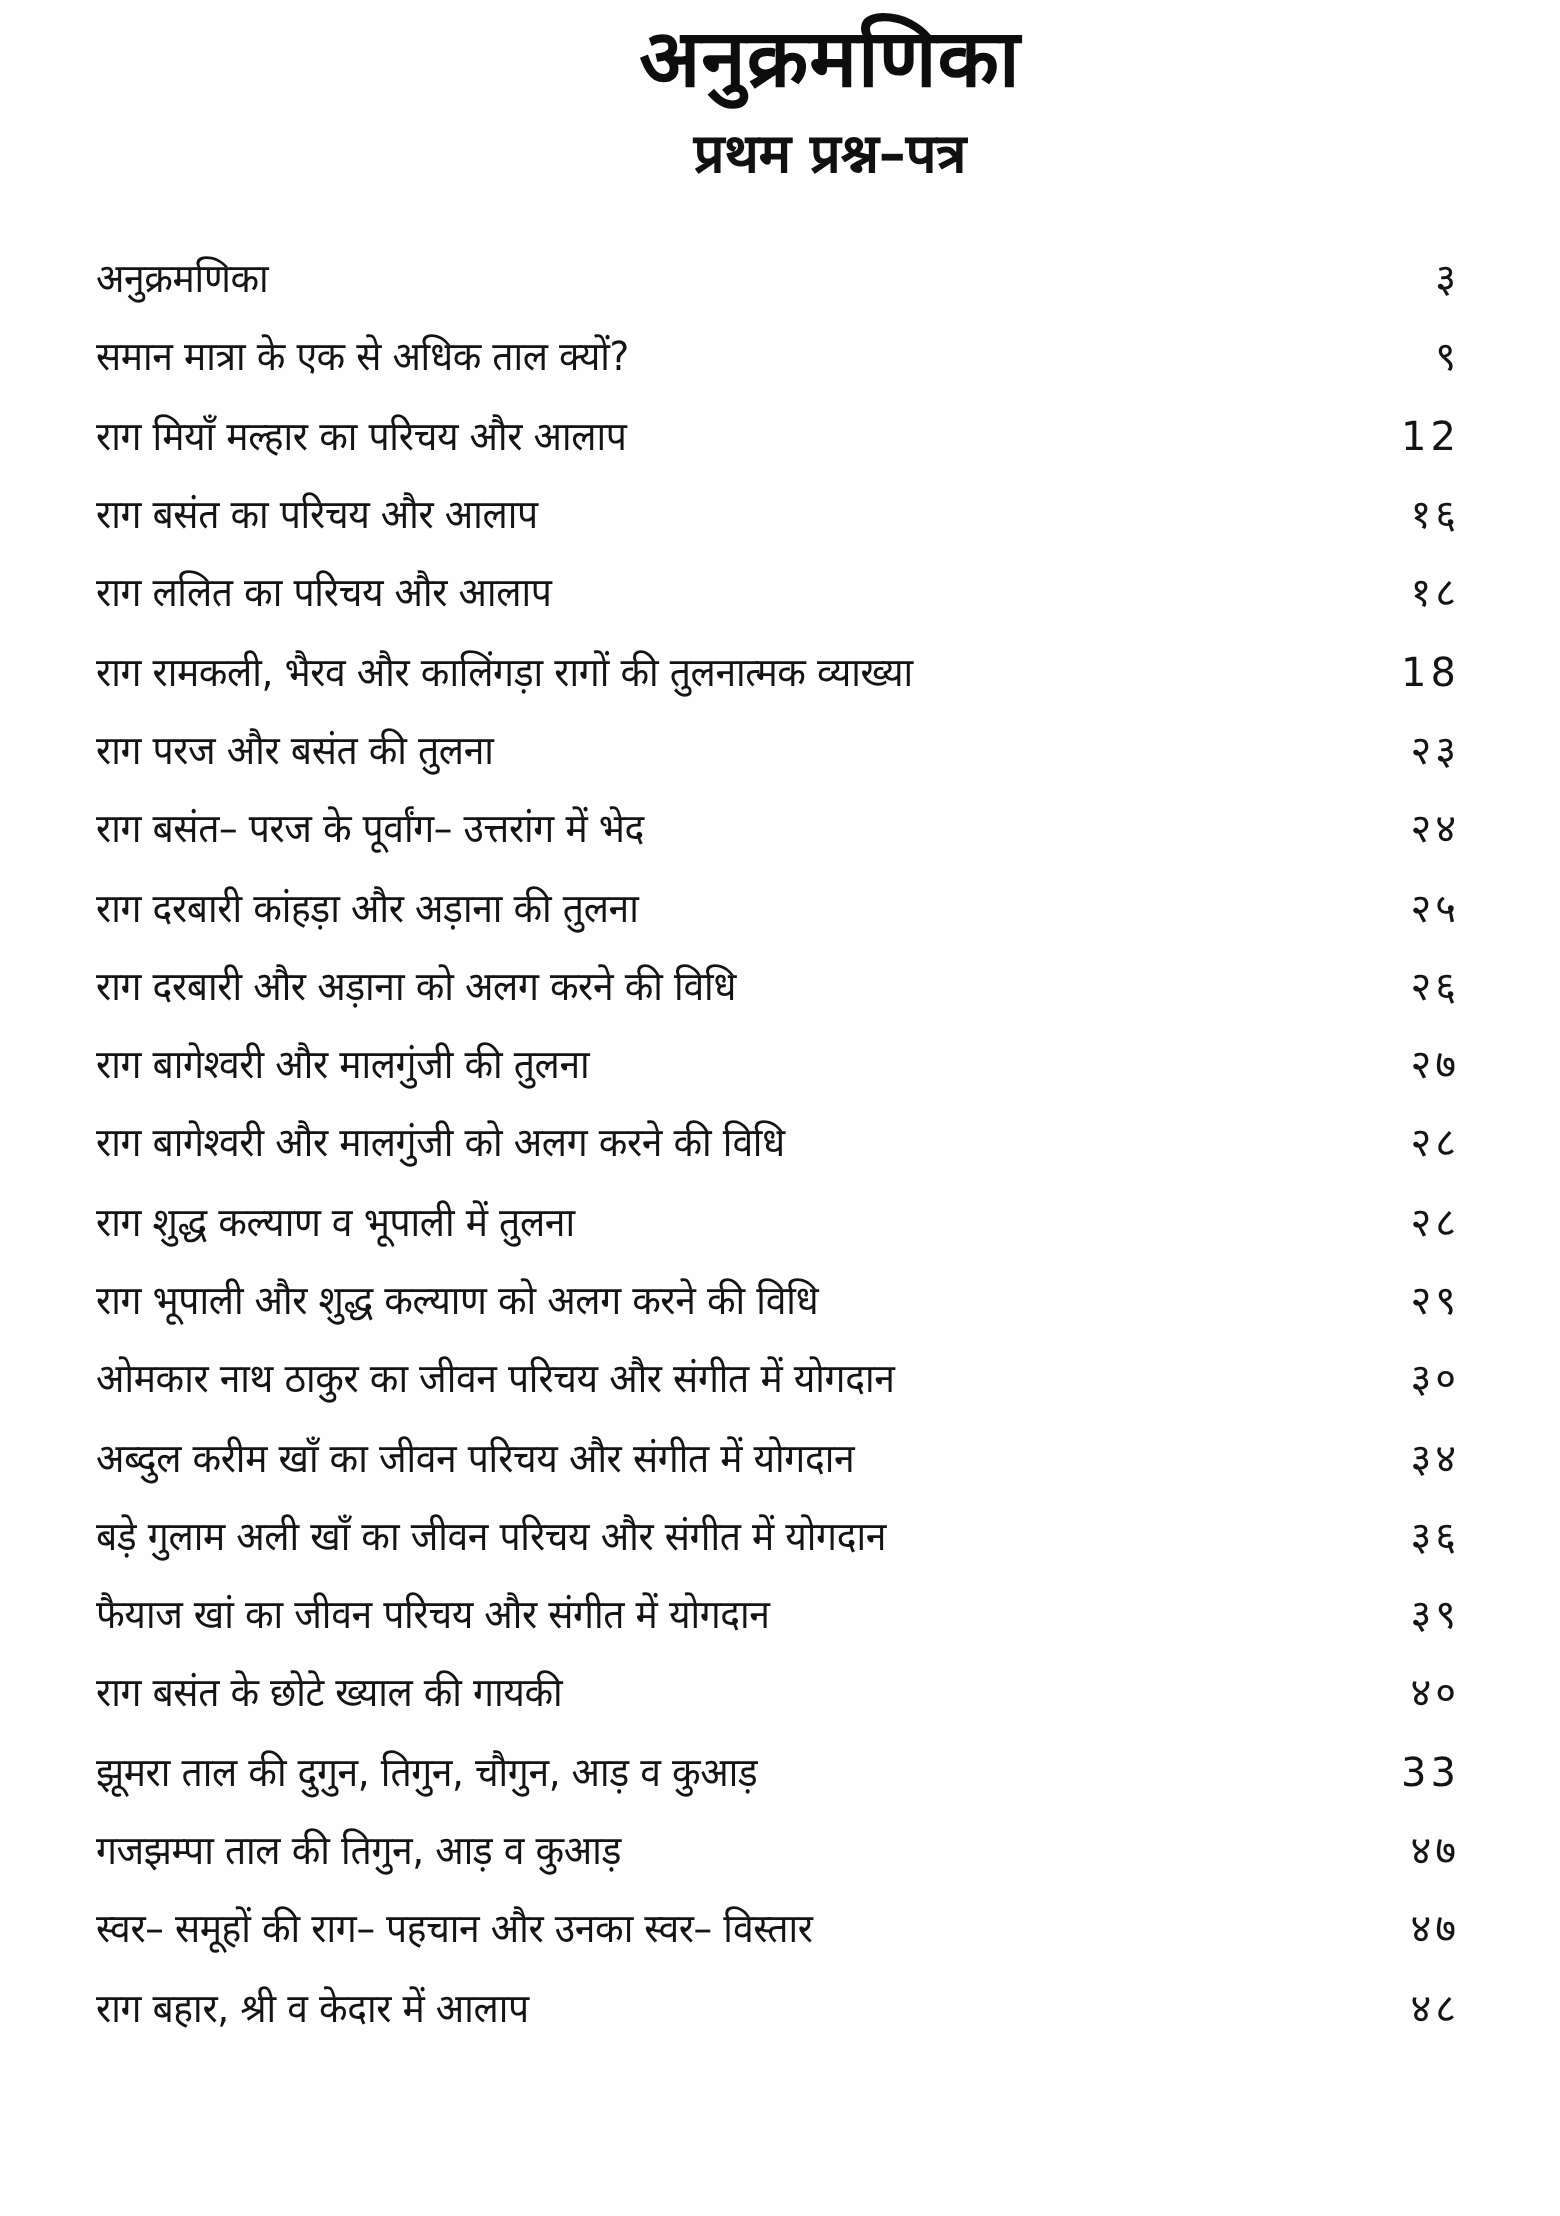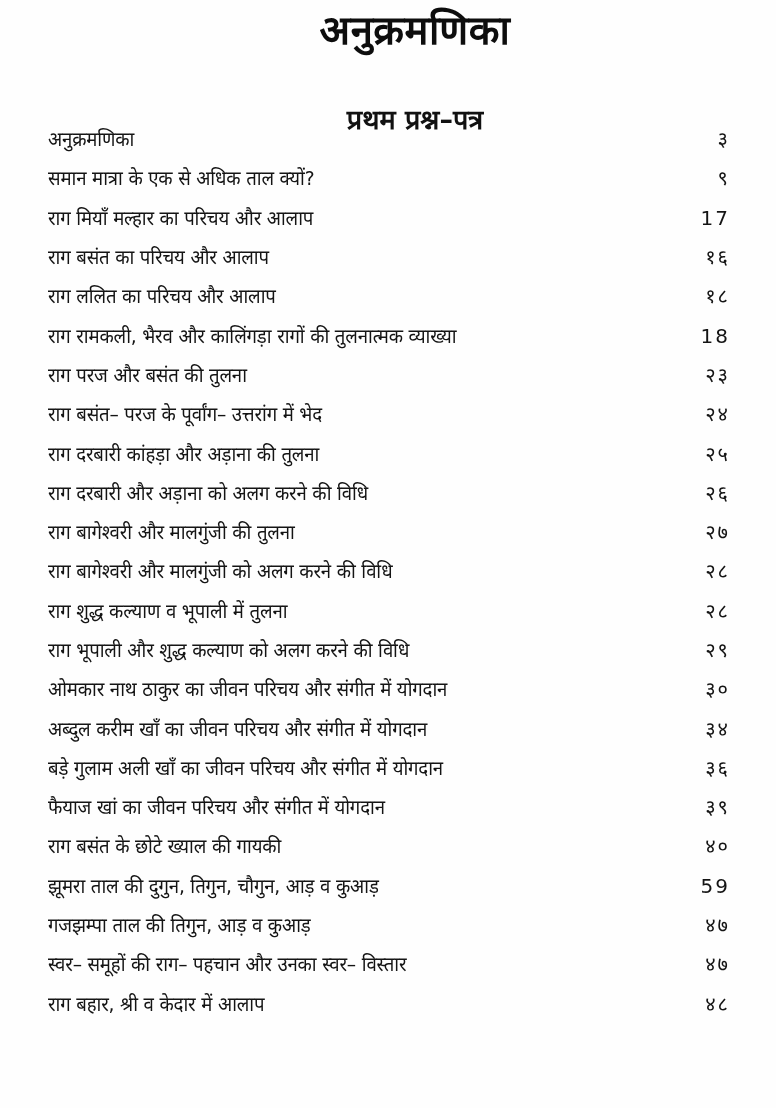--- a/index.html
+++ b/index.html
@@ -37,21 +37,20 @@
     .subtitle {
       position: absolute;
       left: 250px;
       width: 330px;
       top: 58px;
       text-align: center;
       font-size: 27px;
       font-weight: bold;
       line-height: 40px;
       color: #111111;
-      margin-top: 42px;
     }
     .toc {
       position: absolute;
       left: 48px;
       top: 120px;
       width: 690px;
       margin: 0;
       padding: 0;
       list-style: none;
     }
@@ -88,21 +87,21 @@
     <li class="toc-row">
         <span class="toc-title">अनुक्रमणिका</span>
         <span class="toc-page">३</span>
       </li>
     <li class="toc-row">
         <span class="toc-title">समान मात्रा के एक से अधिक ताल क्यों?</span>
         <span class="toc-page">९</span>
       </li>
     <li class="toc-row">
         <span class="toc-title">राग मियाँ मल्हार का परिचय और आलाप</span>
-        <span class="toc-page">17</span>
+        <span class="toc-page">12</span>
       </li>
     <li class="toc-row">
         <span class="toc-title">राग बसंत का परिचय और आलाप</span>
         <span class="toc-page">१६</span>
       </li>
     <li class="toc-row">
         <span class="toc-title">राग ललित का परिचय और आलाप</span>
         <span class="toc-page">१८</span>
       </li>
     <li class="toc-row">
@@ -156,21 +155,21 @@
     <li class="toc-row">
         <span class="toc-title">फैयाज खां का जीवन परिचय और संगीत में योगदान</span>
         <span class="toc-page">३९</span>
       </li>
     <li class="toc-row">
         <span class="toc-title">राग बसंत के छोटे ख्याल की गायकी</span>
         <span class="toc-page">४०</span>
       </li>
     <li class="toc-row">
         <span class="toc-title">झूमरा ताल की दुगुन, तिगुन, चौगुन, आड़ व कुआड़</span>
-        <span class="toc-page">59</span>
+        <span class="toc-page">33</span>
       </li>
     <li class="toc-row">
         <span class="toc-title">गजझम्पा ताल की तिगुन, आड़ व कुआड़</span>
         <span class="toc-page">४७</span>
       </li>
     <li class="toc-row">
         <span class="toc-title">स्वर– समूहों की राग– पहचान और उनका स्वर– विस्तार</span>
         <span class="toc-page">४७</span>
       </li>
     <li class="toc-row">

